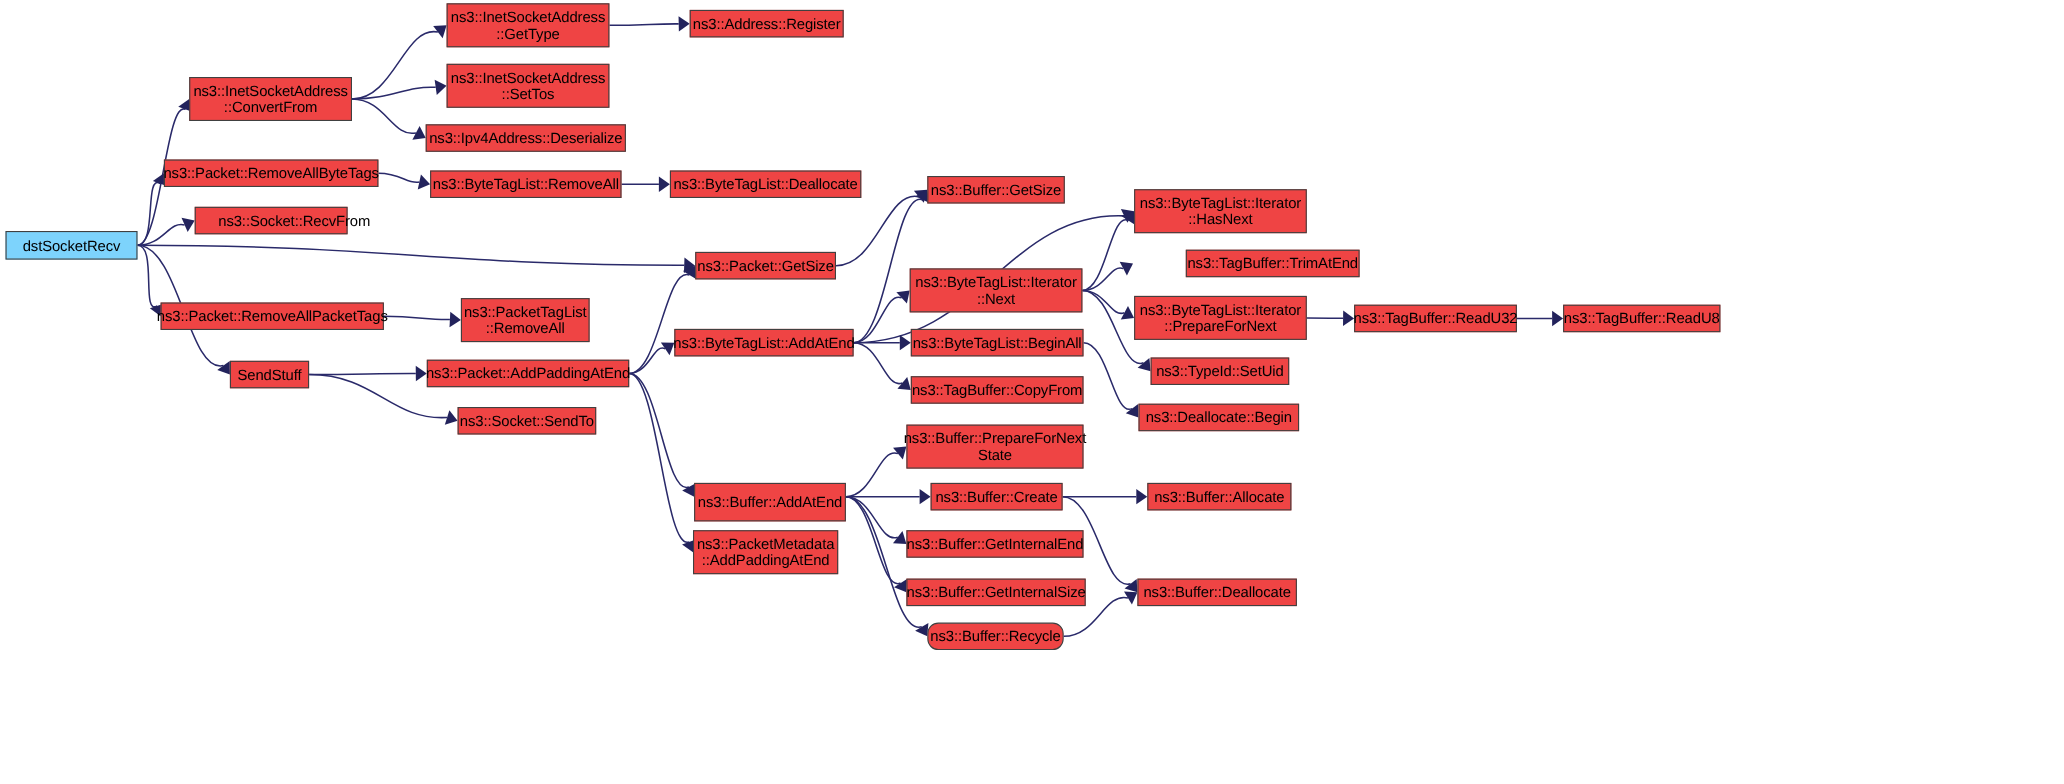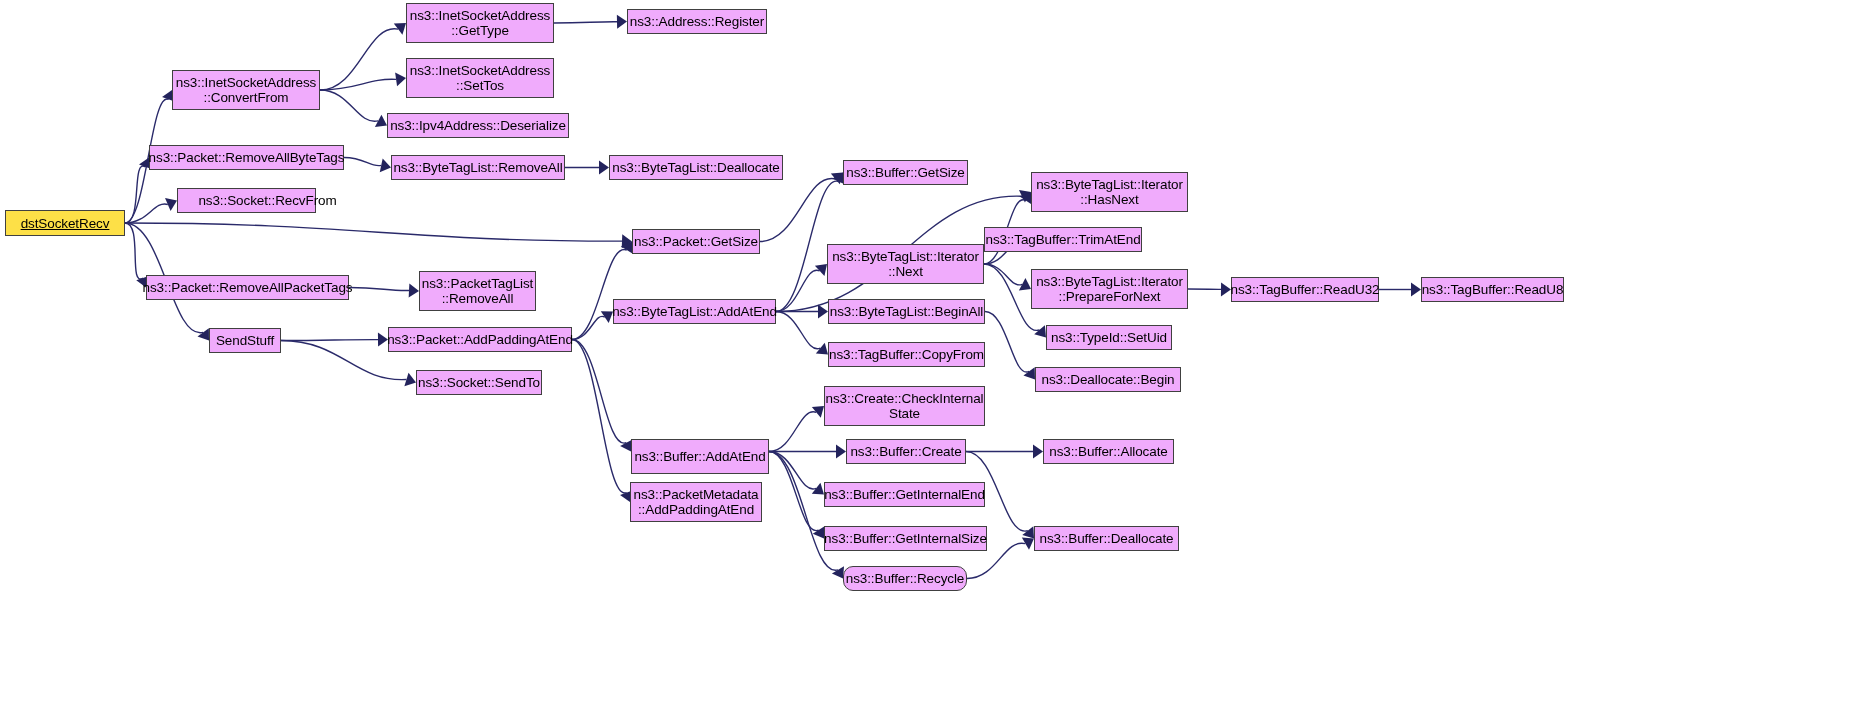--- a/index.html
+++ b/index.html
@@ -19,36 +19,35 @@
     position: absolute;
     left: 0; top: 0;
     width: 1876px;
     height: 713px;
     pointer-events: none;
   }
   .node {
     position: absolute;
     box-sizing: border-box;
     border: 1px solid #404040;
-    background: #f0abfc;
+    background: #ef4444;
     color: #000000;
     display: flex;
     align-items: center;
     justify-content: center;
     text-align: center;
     font-size: 13.5px;
     line-height: 15px;
     letter-spacing: -0.1px;
     white-space: pre-line;
     padding: 0 3px;
   }
   .node.root {
-    background: #fde047;
+    background: #7dd3fc;
     border-color: #404040;
-    text-decoration: underline;
   }
   .edge-path {
     fill: none;
     stroke: #2a2a6a;
     stroke-width: 1.4px;
   }
   .arrow-head {
     fill: #23235c;
     stroke: none;
   }
@@ -159,30 +158,30 @@
       <div class="node" style="left: 419px; top: 271px; width: 117px; height: 40px;">ns3::PacketTagList
 ::RemoveAll</div>
       <div class="node" style="left: 209px; top: 328px; width: 72px; height: 25px;">SendStuff</div>
       <div class="node" style="left: 388px; top: 327px; width: 184px; height: 25px;">ns3::Packet::AddPaddingAtEnd</div>
       <div class="node" style="left: 416px; top: 370px; width: 126px; height: 25px;">ns3::Socket::SendTo</div>
       <div class="node" style="left: 613px; top: 299px; width: 163px; height: 25px;">ns3::ByteTagList::AddAtEnd</div>
       <div class="node" style="left: 827px; top: 244px; width: 157px; height: 40px;">ns3::ByteTagList::Iterator
 ::Next</div>
       <div class="node" style="left: 1031px; top: 172px; width: 157px; height: 40px;">ns3::ByteTagList::Iterator
 ::HasNext</div>
-      <div class="node" style="left: 984px; top: 227px; width: 158px; height: 25px;">ns3::TagBuffer::TrimAtEnd</div>
+      <div class="node" style="left: 1078px; top: 227px; width: 158px; height: 25px;">ns3::TagBuffer::TrimAtEnd</div>
       <div class="node" style="left: 1031px; top: 269px; width: 157px; height: 40px;">ns3::ByteTagList::Iterator
 ::PrepareForNext</div>
       <div class="node" style="left: 1231px; top: 277px; width: 148px; height: 25px;">ns3::TagBuffer::ReadU32</div>
       <div class="node" style="left: 1421px; top: 277px; width: 143px; height: 25px;">ns3::TagBuffer::ReadU8</div>
       <div class="node" style="left: 828px; top: 299px; width: 157px; height: 25px;">ns3::ByteTagList::BeginAll</div>
       <div class="node" style="left: 1046px; top: 325px; width: 126px; height: 25px;">ns3::TypeId::SetUid</div>
       <div class="node" style="left: 828px; top: 342px; width: 157px; height: 25px;">ns3::TagBuffer::CopyFrom</div>
       <div class="node" style="left: 1035px; top: 367px; width: 146px; height: 25px;">ns3::Deallocate::Begin</div>
-      <div class="node" style="left: 824px; top: 386px; width: 161px; height: 40px;">ns3::Create::CheckInternal
+      <div class="node" style="left: 824px; top: 386px; width: 161px; height: 40px;">ns3::Buffer::PrepareForNext
 State</div>
       <div class="node" style="left: 631px; top: 439px; width: 138px; height: 35px;">ns3::Buffer::AddAtEnd</div>
       <div class="node" style="left: 846px; top: 439px; width: 120px; height: 25px;">ns3::Buffer::Create</div>
       <div class="node" style="left: 1043px; top: 439px; width: 131px; height: 25px;">ns3::Buffer::Allocate</div>
       <div class="node" style="left: 630px; top: 482px; width: 132px; height: 40px;">ns3::PacketMetadata
 ::AddPaddingAtEnd</div>
       <div class="node" style="left: 824px; top: 482px; width: 161px; height: 25px;">ns3::Buffer::GetInternalEnd</div>
       <div class="node" style="left: 824px; top: 526px; width: 163px; height: 25px;">ns3::Buffer::GetInternalSize</div>
       <div class="node" style="left: 1034px; top: 526px; width: 145px; height: 25px;">ns3::Buffer::Deallocate</div>
       <div class="node" style="left: 843px; top: 566px; width: 124px; height: 25px; border-radius: 10px;">ns3::Buffer::Recycle</div>

